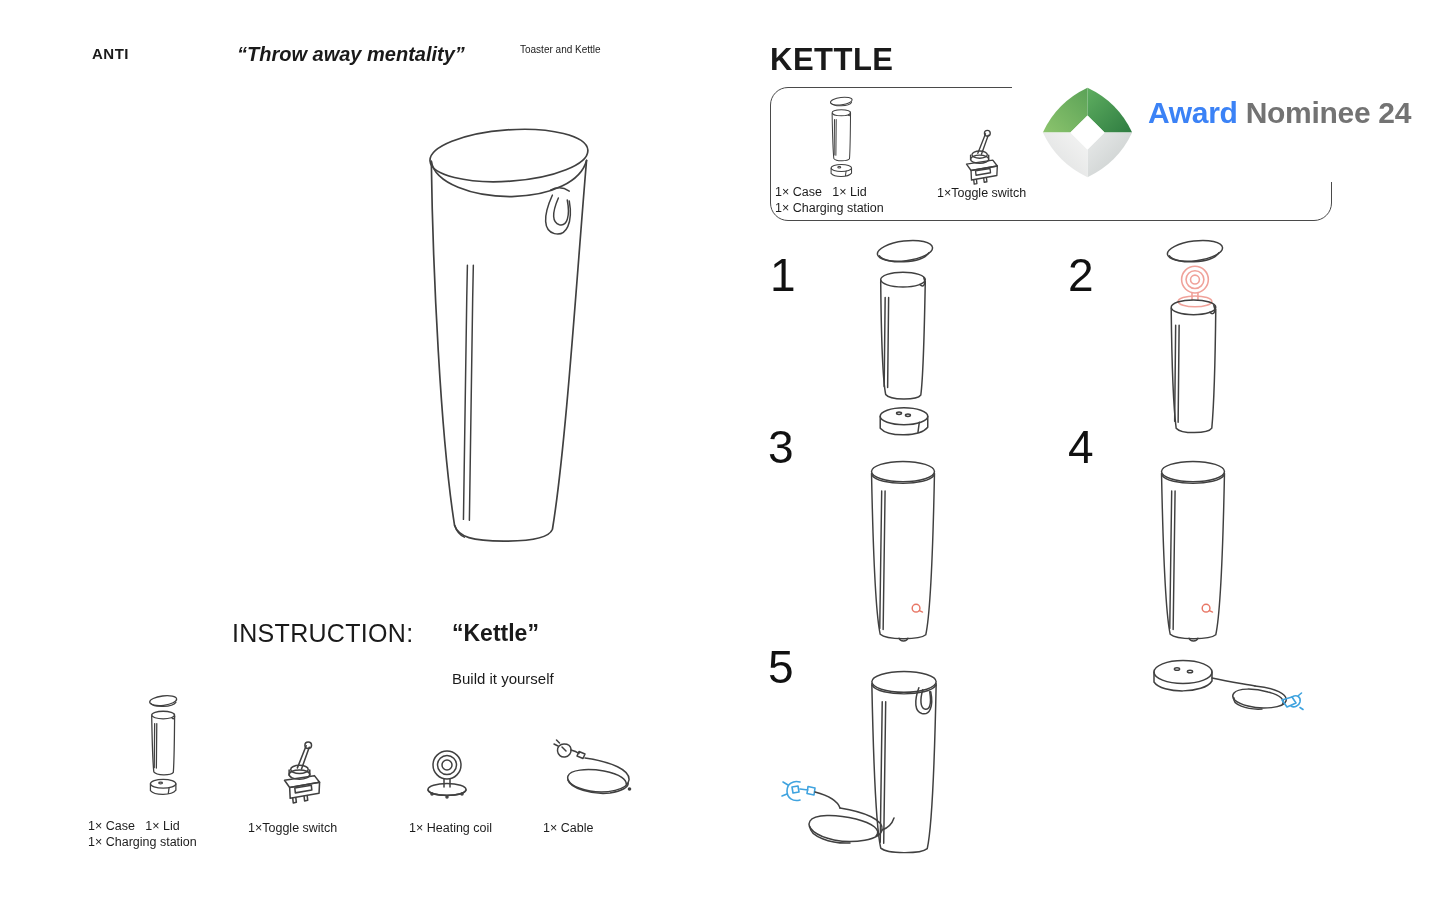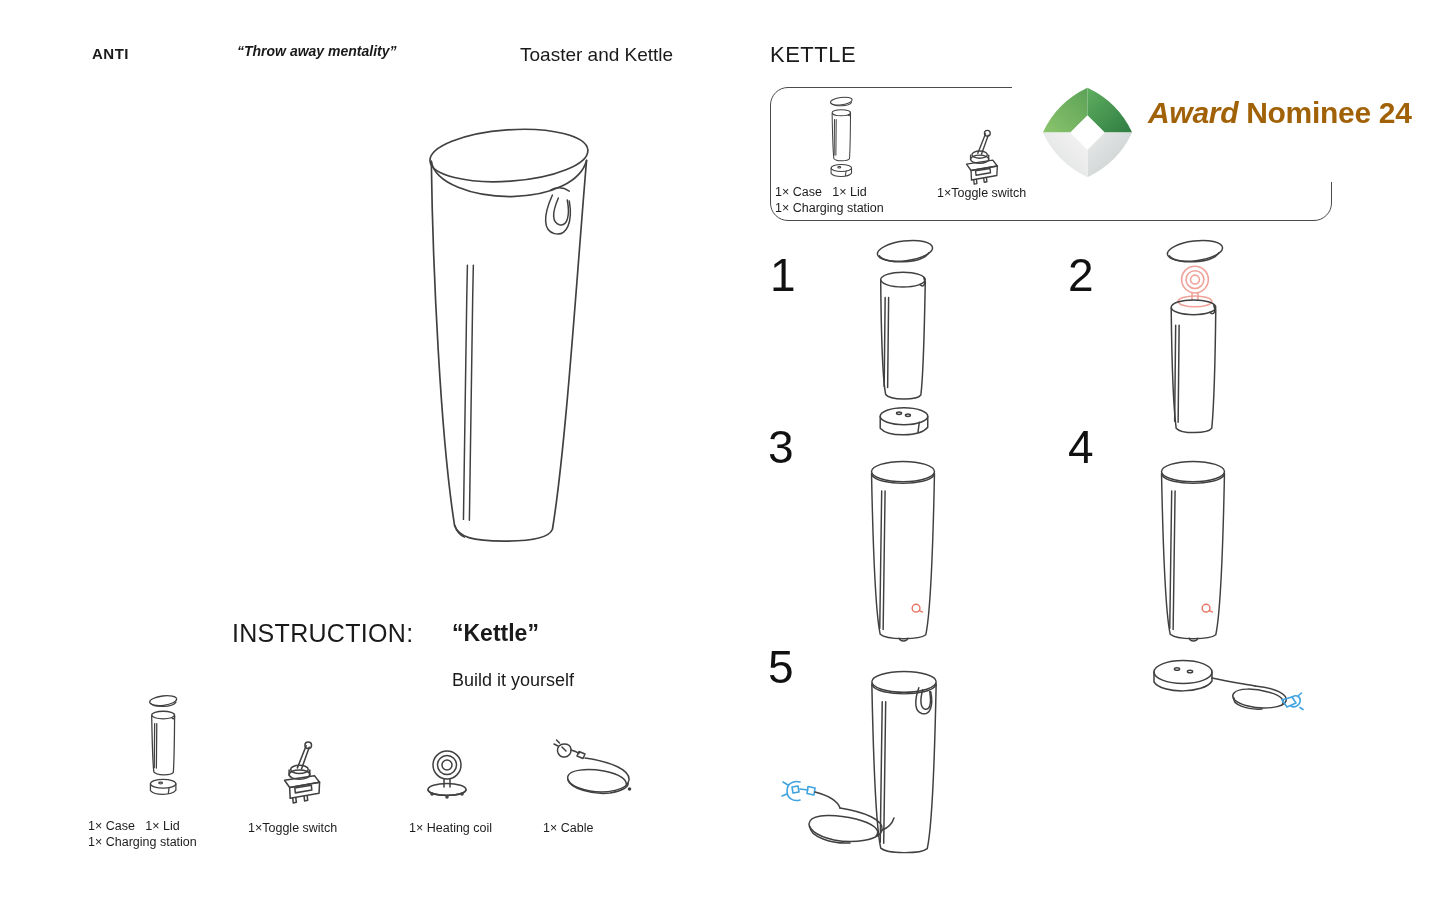--- a/index.html
+++ b/index.html
@@ -1,25 +1,25 @@
 <!DOCTYPE html>
 <html><head>
 <meta charset="utf-8">
 <style>
   html,body{margin:0;padding:0;background:#fff;}
   #canvas{position:relative;width:1440px;height:900px;background:#ffffff;overflow:hidden;
           font-family:"Liberation Sans",sans-serif;color:#1a1a1a;}
   .abs{position:absolute;}
   .brand{font-size:15px;font-weight:bold;letter-spacing:.5px;}
-  .tagline{font-size:14px;font-weight:bold;font-style:italic;}
-  .product{font-size:19px;}
-  .h-kettle{font-size:22px;font-weight:normal;letter-spacing:.5px;}
+  .tagline{font-size:20px;font-weight:bold;font-style:italic;}
+  .product{font-size:10px;}
+  .h-kettle{font-size:31px;font-weight:bold;letter-spacing:.5px;}
   .h-instruction{font-size:25px;font-weight:normal;letter-spacing:.3px;}
   .h-subtitle{font-size:23px;font-weight:bold;}
-  .note{font-size:18px;}
+  .note{font-size:15px;}
   .plabel{font-size:12.5px;line-height:16px;text-align:left;white-space:pre;color:#1c1c1c;}
   .plabel-left{font-size:12.5px;line-height:16px;text-align:left;white-space:pre;color:#1c1c1c;}
   .stepnum{font-size:46px;font-weight:400;color:#111;}
   .partsbox{border:1.5px solid #4a4a4a;border-radius:18px;}
   .awardwrap{background:#ffffff;}
   .award-line{font-weight:bold;font-size:30px;line-height:34px;letter-spacing:-.3px;white-space:pre;}
   .award-l1{word-spacing:9px;}
   svg{display:block;overflow:visible;}
   .ln{fill:none;stroke:#404040;stroke-width:1.5;stroke-linecap:round;stroke-linejoin:round;}
   .ln2{fill:none;stroke:#404040;stroke-width:1.7;stroke-linecap:round;stroke-linejoin:round;}
@@ -151,21 +151,21 @@
             <stop offset="1" stop-color="#dcdedd"></stop>
         </linearGradient>
       </defs>
       <path d="M3,50 Q18,18 50,3 L50,32 L32,50 Z" fill="url(#gTL)"></path>
       <path d="M50,3 Q82,18 97,50 L68,50 L50,32 Z" fill="url(#gTR)"></path>
       <path d="M97,50 Q82,82 50,97 L50,68 L68,50 Z" fill="url(#gBR)"></path>
       <path d="M50,97 Q18,82 3,50 L32,50 L50,68 Z" fill="url(#gBL)"></path>
       <path d="M50,32 L68,50 L50,68 L32,50 Z" fill="#ffffff"></path>
     </svg>
     <div class="abs" style="left:136px;top:18px;">
-      <div class="award-line"><span style="color:#a16207;font-style:italic;">Award </span><span style="color:#a16207;">Nominee 24</span></div>
+      <div class="award-line"><span style="color:#3b82f6;">Award </span><span style="color:#737373;">Nominee 24</span></div>
     </div>
   </div>
 
   <div class="abs stepnum" style="left:770px;top:248px;">1</div>
   <svg class="abs" style="left:860px;top:238px;" width="84" height="206" viewBox="0 0 84 208">
     <ellipse class="ln" cx="45" cy="13" rx="28" ry="10" transform="rotate(-7 45 13)"></ellipse>
     <path class="ln" d="M19,18 C 26,27 62,26 69,15"></path>
     <ellipse class="ln" cx="43" cy="42" rx="22.5" ry="7.5"></ellipse>
     <path class="ln" d="M60,47 c 4,4 6.5,-1.5 4,-7"></path>
     <path class="ln" d="M20.5,43 C 21,100 22,140 25.5,158 C 30,164 57,164 61,158.5 C 63.5,140 64.5,100 65.5,44"></path>

